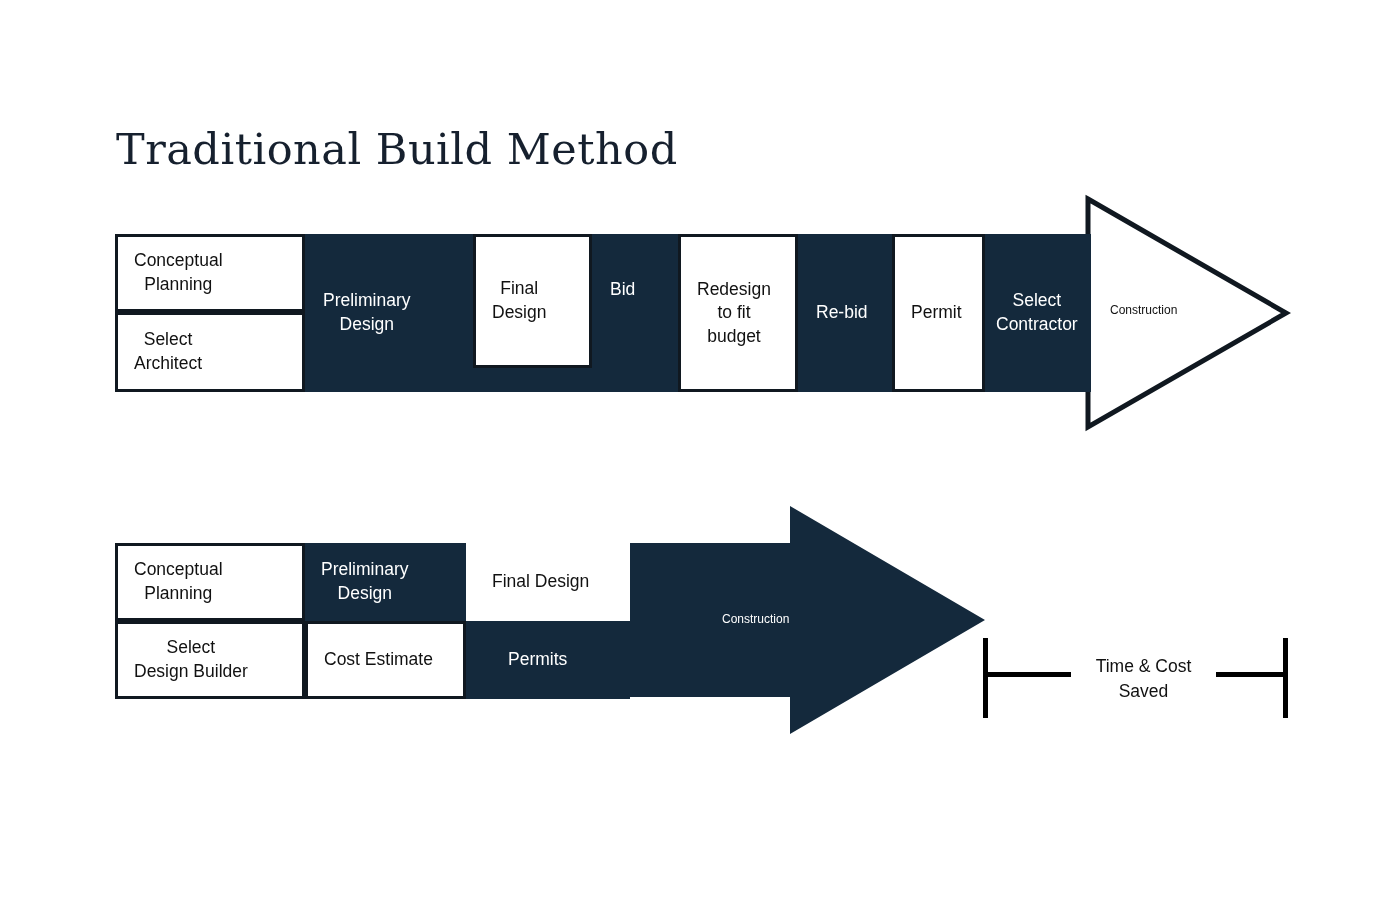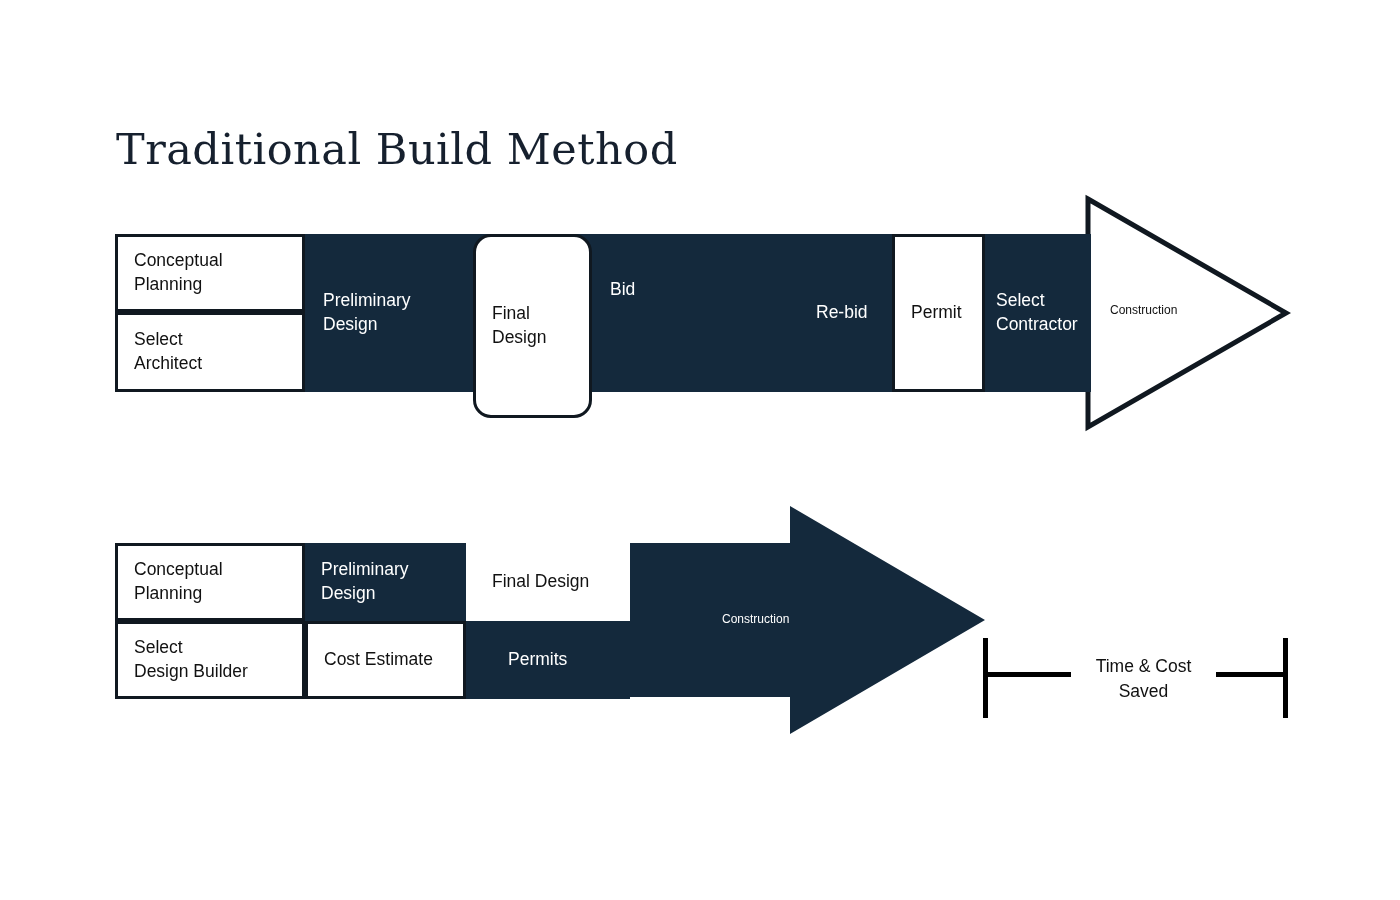--- a/index.html
+++ b/index.html
@@ -35,20 +35,21 @@
   
   .pbox {
     position: absolute;
     box-sizing: border-box;
     display: flex;
     align-items: center;
     padding-left: 16px;
     padding-right: 6px;
     font-size: 17.5px;
     line-height: 1.35;
+    text-align: center;
   }
   .pbox.light {
     background: #ffffff;
     border: 3px solid #101820;
     color: #111111;
     z-index: 4;
   }
   .pbox.dark {
     background: #14293c;
     color: #ffffff;
@@ -117,29 +118,34 @@
   <div class="pbox light" style="left:115px; top:218px; width:190px; height:78px;">
     <span class="lbl" style="white-space:pre-line;">Conceptual
 Planning</span>
   </div>
 
   <div class="pbox dark" style="left:307px; top:218px; width:164px; height:158px;">
     <span class="lbl" style="white-space:pre-line;">Preliminary
 Design</span>
   </div>
 
-  <div class="pbox light" style="left:473px; top:218px; width:119px; height:184px;border-radius:18px;">
+  <div class="pbox light" style="left:473px; top:218px; width:119px; height:134px;">
     <span class="lbl" style="white-space:pre-line;">Final
 Design</span>
   </div>
 
   <div class="pbox dark" style="left:594px; top:218px; width:84px; height:112px;">
     <span class="lbl" style="white-space:pre-line;">Bid</span>
   </div>
 
+  <div class="pbox light" style="left:678px; top:218px; width:120px; height:158px;">
+    <span class="lbl" style="white-space:pre-line;">Redesign
+to fit
+budget</span>
+  </div>
 
   <div class="pbox dark" style="left:800px; top:218px; width:85px; height:158px;">
     <span class="lbl" style="white-space:pre-line;">Re-bid</span>
   </div>
 
   <div class="pbox light" style="left:885px; top:218px; width:93px; height:158px;margin-left:7px;">
     <span class="lbl" style="white-space:pre-line;">Permit</span>
   </div>
 
   <div class="pbox dark" style="left:980px; top:218px; width:111px; height:158px;">

